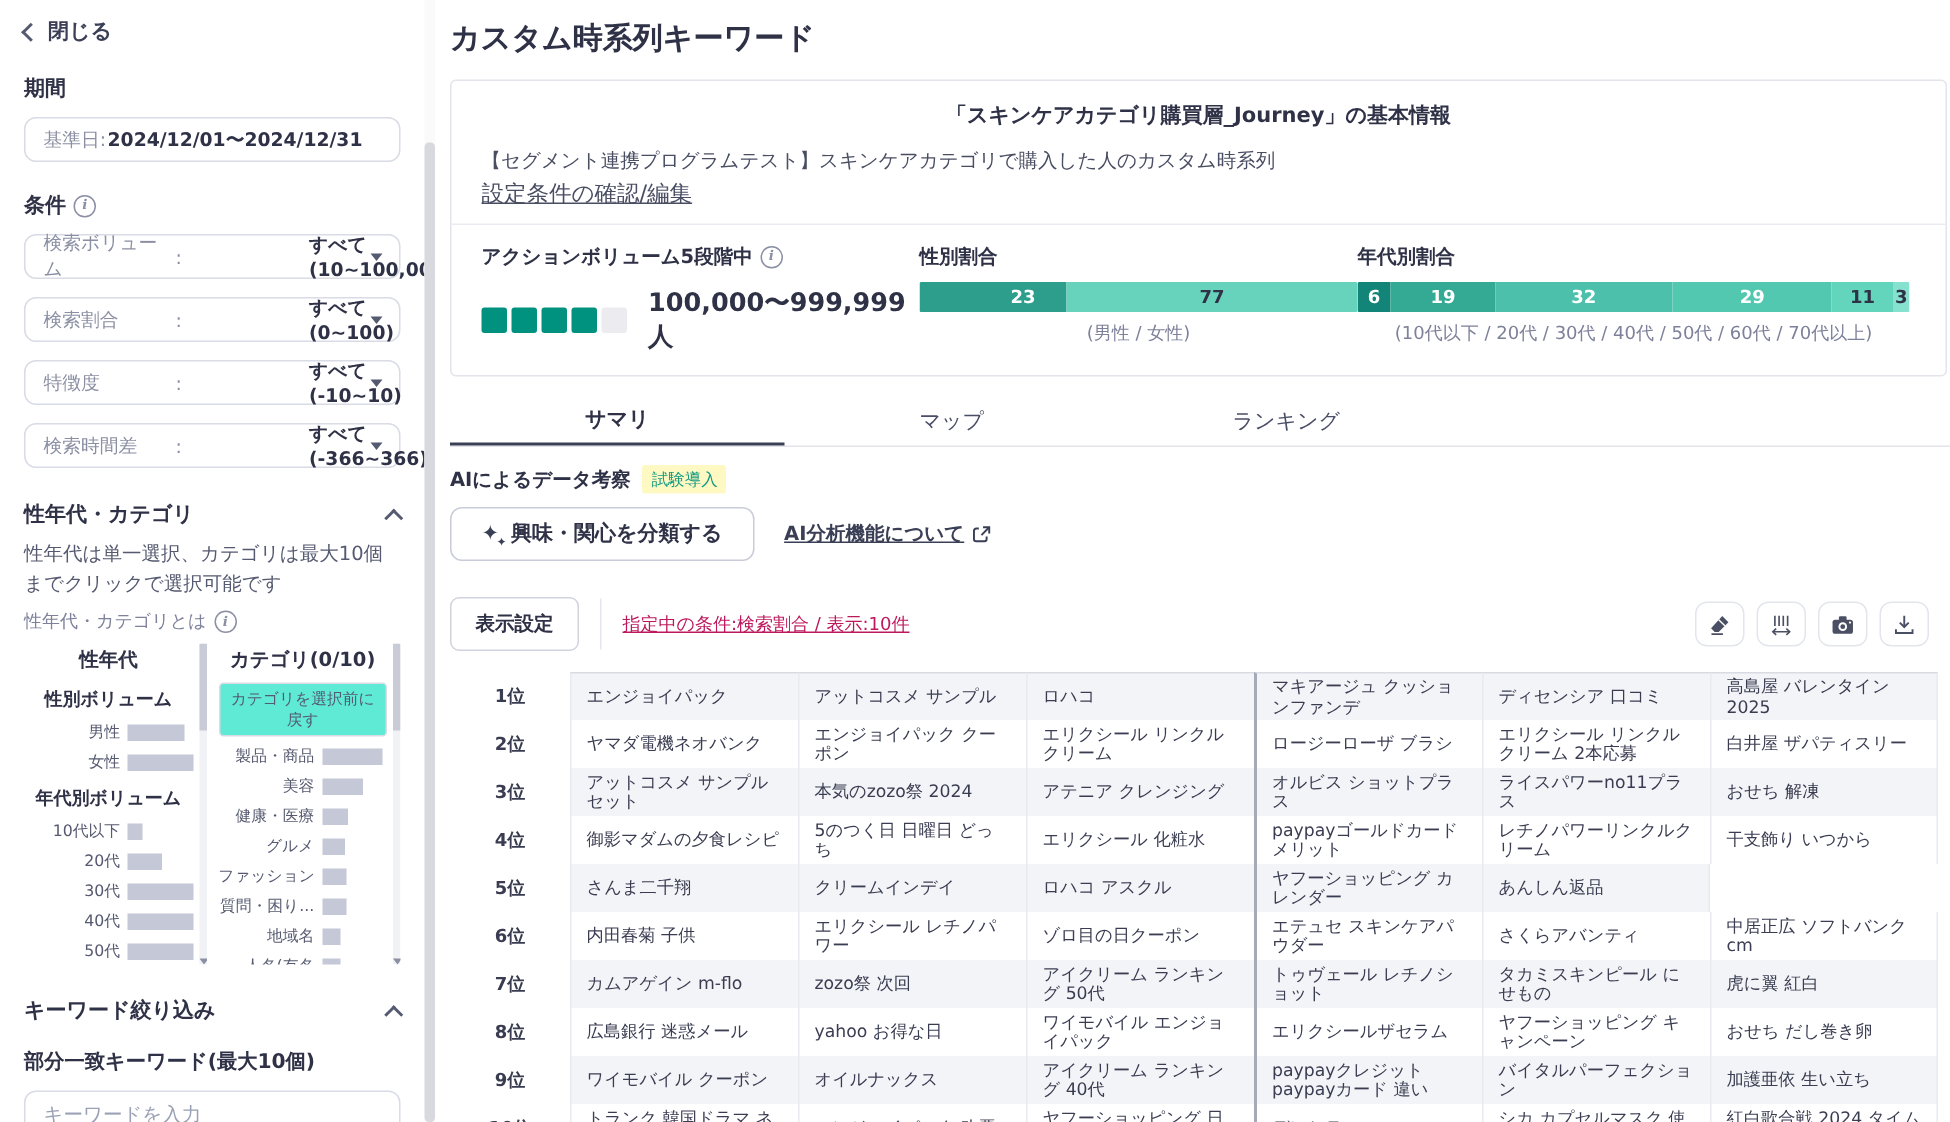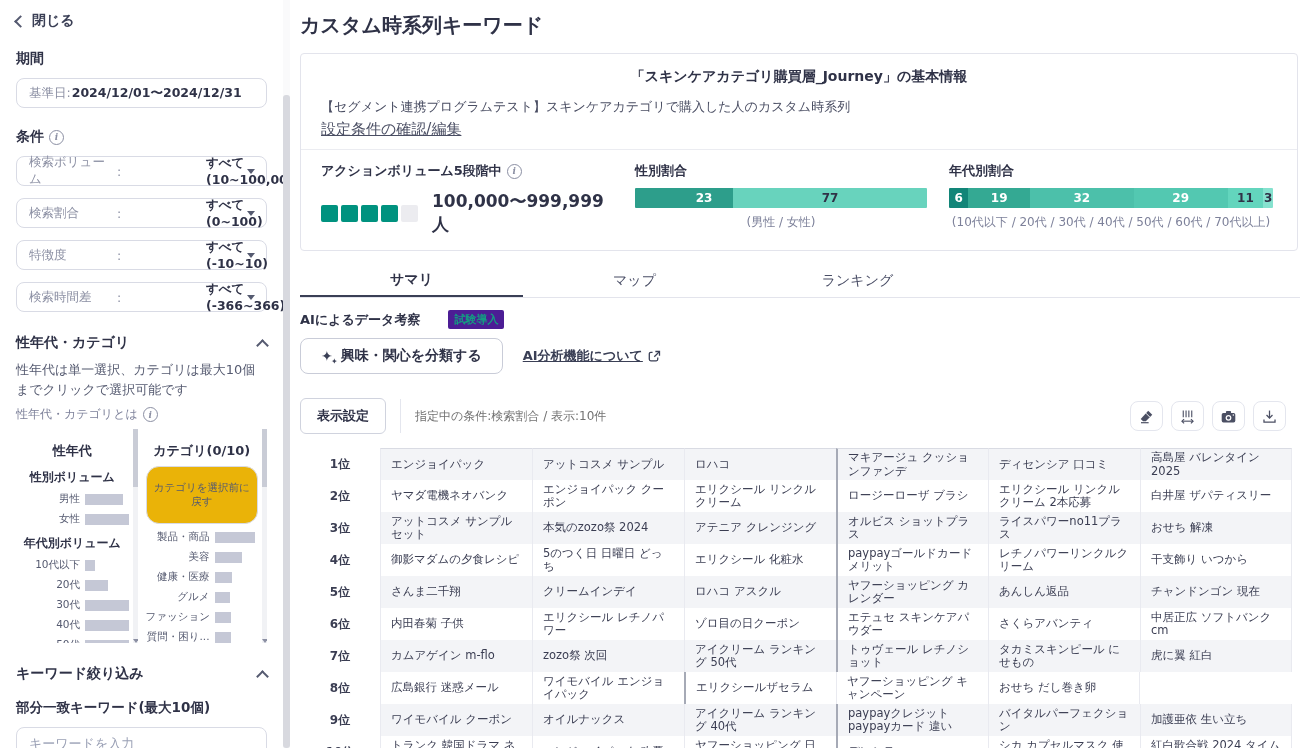--- a/index.html
+++ b/index.html
@@ -23,74 +23,74 @@
     border-radius:8px;padding:0 12px;font-size:12.5px;background:#fff;margin-bottom:12px;box-sizing:border-box;}
   .input-box .lab{color:#8b8fa3;}
   .input-box b{color:#2f3247;margin-left:1px;}
   .input-box.select .lab{width:88px;flex:0 0 auto;}
   .caret{position:absolute;right:11px;width:0;height:0;border-left:4px solid transparent;
     border-right:4px solid transparent;border-top:5px solid #555a70;}
   .help{font-size:13px;color:#555a70;line-height:1.55;margin:4px 0 6px;}
   .help-link{font-size:12px;color:#7d819a;margin:0 0 6px;display:flex;align-items:center;}
   .dual-pane{display:flex;gap:8px;height:214px;overflow:hidden;margin-top:4px;}
   .pane{flex:1;position:relative;overflow:hidden;padding-right:9px;}
-  .pane-title{font-size:13px;font-weight:700;color:#2f3247;text-align:center;margin:13px 0 6px;}
+  .pane-title{font-size:13px;font-weight:700;color:#2f3247;text-align:center;margin:2px 0 6px;}
   .pane-track{position:absolute;right:0;top:0;bottom:0;width:5px;background:#f1f2f5;}
   .pane-thumb{position:absolute;right:0;top:0;width:5px;height:58px;background:#c9ccd6;}
   .pane-down{position:absolute;right:-1px;bottom:0;width:0;height:0;border-left:3.5px solid transparent;
     border-right:3.5px solid transparent;border-top:4px solid #8b8fa3;}
-  .reset-btn{display:block;margin:0 auto 4px;font-size:10.5px;color:#555a70;background:#eab308;
-    border:1px solid #d9dbe5;border-radius:13px;padding:14px 6px;font-family:inherit;}
+  .reset-btn{display:block;margin:0 auto 4px;font-size:10.5px;color:#555a70;background:#5eead4;
+    border:1px solid #d9dbe5;border-radius:3px;padding:3px 6px;font-family:inherit;}
   .grp-title{font-size:12px;font-weight:700;color:#2f3247;text-align:center;margin:9px 0 3px;}
   .bar-row{display:flex;align-items:center;margin:6px 0;cursor:pointer;}
   .bar-row .lbl{width:64px;flex:0 0 auto;text-align:right;font-size:10.5px;color:#555a70;
     margin-right:5px;white-space:nowrap;overflow:hidden;}
   .bar-row .bar{height:11px;background:#c5c8d6;}
   h4.kw{font-size:13.5px;font-weight:700;color:#2f3247;margin:16px 0 10px;}
   .kw-input{width:100%;height:32px;border:1px solid #d9dbe5;border-radius:8px;padding:0 12px;
     font-size:13px;box-sizing:border-box;font-family:inherit;color:#2f3247;}
   .kw-input::placeholder{color:#9aa0b5;}
   
   .main{position:absolute;left:290px;top:0;width:1010px;height:748px;box-sizing:border-box;padding:8px 0 0 10px;}
   h1.page-title{font-size:20px;font-weight:700;color:#2f3247;margin:4px 0 14px;}
   .card{border:1px solid #e3e4ec;border-radius:4px;margin-right:2px;padding:14px 20px 14px;box-sizing:border-box;}
   .card-title{text-align:center;font-size:14px;font-weight:700;color:#2f3247;}
   .card-desc{font-size:13px;color:#4a4e63;margin-top:12px;}
   .card-link{font-size:15px;color:#4a4e63;text-decoration:underline;display:inline-block;margin-top:4px;cursor:pointer;}
   .card hr{border:none;border-top:1px solid #ebecf1;margin:10px -20px 12px;}
-  .stats{display:flex;gap:22px;}
+  .stats{display:flex;}
   .stat-label{font-size:13px;font-weight:700;color:#2f3247;display:flex;align-items:center;margin-bottom:8px;}
   .stat-volume{width:292px;flex:0 0 auto;}
   .vol-row{display:flex;align-items:center;gap:14px;margin-top:10px;}
   .squares{display:flex;gap:3px;}
   .square{width:17px;height:17px;border-radius:2px;background:#ececf0;}
   .vol-value{font-size:17px;font-weight:700;color:#2f3247;}
   .stat-gender{width:292px;flex:0 0 auto;}
   .stat-age{flex:1;margin-right:4px;}
   .ratio-bar{display:flex;height:20px;overflow:hidden;border-radius:1px;}
   .seg{display:flex;align-items:center;justify-content:center;font-size:12px;font-weight:700;min-width:0;}
   .caption{text-align:center;font-size:12px;color:#7d819a;margin-top:6px;}
   .tabs{display:flex;border-bottom:1px solid #e3e4ec;margin-top:14px;}
   .tab{width:223px;height:32px;display:flex;align-items:center;justify-content:center;font-size:14px;
     color:#4a4e66;cursor:pointer;box-sizing:border-box;}
   .tab.active{font-weight:700;color:#2f3247;border-bottom:2px solid #3a3f55;}
   .ai-head{display:flex;align-items:center;gap:8px;margin-top:12px;font-size:13px;font-weight:700;color:#2f3247;}
-  .badge{font-size:11px;font-weight:700;color:#149a82;background:#4c1d95;padding:2px 6px;border-radius:2px;margin-left:20px;}
+  .badge{font-size:11px;font-weight:400;color:#149a82;background:#fef9c3;padding:2px 6px;border-radius:2px;}
   .ai-actions{display:flex;align-items:center;margin-top:9px;}
   .ai-btn{display:flex;align-items:center;gap:8px;border:1px solid #c9ccd8;border-radius:8px;background:#fff;
     padding:8px 20px;font-size:14px;font-weight:700;color:#2f3247;font-family:inherit;cursor:pointer;}
   .sparkle{position:relative;font-size:14px;color:#3a3f55;line-height:1;}
   .sparkle i{position:absolute;right:-5px;bottom:-3px;font-style:normal;font-size:8px;}
   .ai-link{display:inline-flex;align-items:center;gap:5px;margin-left:20px;font-size:13px;font-weight:600;
     color:#3a3f55;text-decoration:underline;cursor:pointer;}
   .controls{display:flex;align-items:center;margin-top:24px;}
   .settings-btn{font-size:13px;font-weight:700;color:#2f3247;border:1px solid #d0d3de;border-radius:6px;
     background:#fff;padding:8px 16px;font-family:inherit;cursor:pointer;}
   .vsep{width:1px;height:34px;background:#e4e6ee;margin:0 14px;}
-  .status{font-size:12px;color:#737373;}
+  .status{font-size:12px;color:#be185d;text-decoration:underline;}
   .icon-group{margin-left:auto;display:flex;gap:8px;margin-right:14px;}
   .icon-btn{width:33px;height:30px;border:1px solid #e4e6ee;border-radius:8px;background:#fff;display:flex;
     align-items:center;justify-content:center;cursor:pointer;padding:0;}
   .rank-table{margin-top:14px;width:992px;}
   .trow{display:grid;grid-template-columns:80px repeat(6,1fr);height:32px;}
   .rank{display:flex;align-items:center;justify-content:center;font-size:12px;font-weight:700;color:#3a3d52;}
   .cell{display:flex;align-items:center;padding:2px 10px;font-size:11.5px;line-height:13.5px;color:#3a3d52;
     border-left:1px solid #e9eaf0;overflow:hidden;box-sizing:border-box;}
   .cell:last-child{border-right:1px solid #e9eaf0;}
   .trow.odd .cell{background:#f3f4f7;}
@@ -397,21 +397,20 @@
           <div class="cell">レチノパワーリンクルクリーム</div>
           <div class="cell">干支飾り いつから</div>
         </div>
         <div class="trow odd">
           <div class="rank">5位</div>
           <div class="cell">さんま二千翔</div>
           <div class="cell">クリームインデイ</div>
           <div class="cell">ロハコ アスクル</div>
           <div class="cell action-left">ヤフーショッピング カレンダー</div>
           <div class="cell">あんしん返品</div>
-          <div class="cell">チャンドンゴン 現在</div>
         </div>
         <div class="trow">
           <div class="rank">6位</div>
           <div class="cell">内田春菊 子供</div>
           <div class="cell">エリクシール レチノパワー</div>
           <div class="cell">ゾロ目の日クーポン</div>
           <div class="cell action-left">エテュセ スキンケアパウダー</div>
           <div class="cell">さくらアバンティ</div>
           <div class="cell">中居正広 ソフトバンクcm</div>
         </div>
@@ -420,20 +419,21 @@
           <div class="cell">カムアゲイン m-flo</div>
           <div class="cell">zozo祭 次回</div>
           <div class="cell">アイクリーム ランキング 50代</div>
           <div class="cell action-left">トゥヴェール レチノショット</div>
           <div class="cell">タカミスキンピール にせもの</div>
           <div class="cell">虎に翼 紅白</div>
         </div>
         <div class="trow">
           <div class="rank">8位</div>
           <div class="cell">広島銀行 迷惑メール</div>
+          <div class="cell">yahoo お得な日</div>
           <div class="cell">ワイモバイル エンジョイパック</div>
           <div class="cell action-left">エリクシールザセラム</div>
           <div class="cell">ヤフーショッピング キャンペーン</div>
           <div class="cell">おせち だし巻き卵</div>
         </div>
         <div class="trow odd">
           <div class="rank">9位</div>
           <div class="cell">ワイモバイル クーポン</div>
           <div class="cell">オイルナックス</div>
           <div class="cell">アイクリーム ランキング 40代</div>

